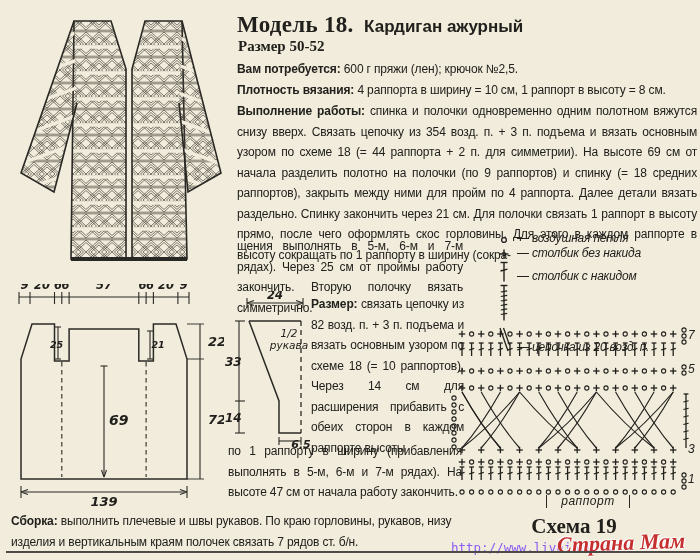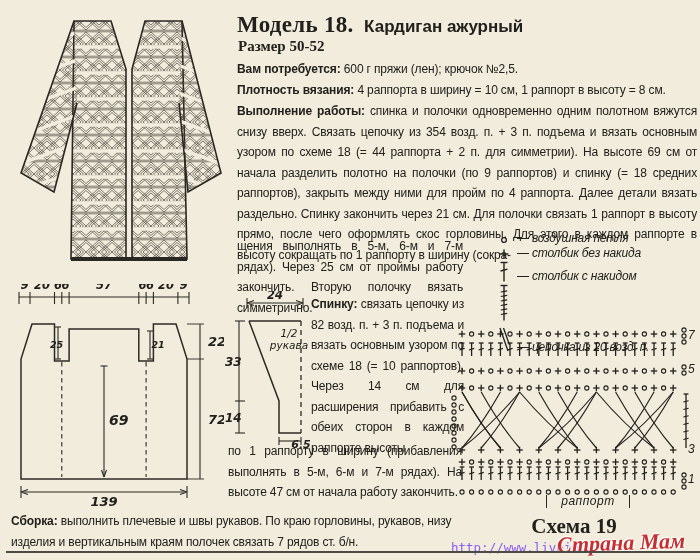--- a/index.html
+++ b/index.html
@@ -152,21 +152,21 @@
   <span>4 раппорта в ширину = 10 см, 1 раппорт в высоту = 8 см.</span>
 </p>
 <p class="abs body just p-work">
   <b class="runin">Выполнение работы:</b>
   <span>спинка и полочки одновременно одним полотном вяжутся снизу вверх. Связать цепочку из 354 возд. п. + 3 п. подъема и вязать основным узором по схеме 18 (= 44 раппорта + 2 п. для симметрии). На высоте 69 см от начала разделить полотно на полочки (по 9 раппортов) и спинку (= 18 средних раппортов), закрыть между ними для пройм по 4 раппорта. Далее детали вязать раздельно. Спинку закончить через 21 см. Для полочки связать 1 раппорт в высоту прямо, после чего оформлять скос горловины. Для этого в каждом раппорте в высоту сокращать по 1 раппорту в ширину (сокра-</span>
 </p>
 <p class="abs body just p-work-narrow">
   <span>щения выполнять в 5-м, 6-м и 7-м рядах). Через 25 см от проймы работу закончить. Вторую полочку вязать симметрично.</span>
 </p>
 <p class="abs body just p-sleeve">
-  <b class="runin">Спинку:</b>
+  <b class="runin">Размер:</b>
   <span>связать цепочку из 82 возд. п. + 3 п. подъема и вязать основным узором по схеме 18 (= 10 раппортов). Через 14 см для расширения прибавить с обеих сторон в каждом раппорте высоты</span>
 </p>
 <p class="abs body just p-sleeve-wide">
   <span>по 1 раппорту в ширину (прибавления выполнять в 5-м, 6-м и 7-м рядах). На высоте 47 см от начала работу закончить.</span>
 </p>
 <p class="abs body p-assembly">
   <b class="runin">Сборка:</b>
   <span>выполнить плечевые и швы рукавов. По краю горловины, рукавов, низу изделия и вертикальным краям полочек связать 7 рядов ст. б/н.</span>
 </p>
 

